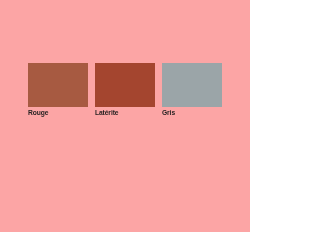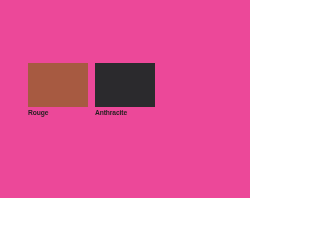--- a/index.html
+++ b/index.html
@@ -10,22 +10,22 @@
   body {
     width: 250px;
     height: 250px;
     background: #ffffff;
     font-family: "Liberation Sans", sans-serif;
     overflow: hidden;
   }
   .canvas {
     position: relative;
     width: 250px;
-    height: 198px;
-    background: #ec4899;
+    height: 232px;
+    background: #fca5a5;
     box-sizing: border-box;
   }
   .palette {
     position: absolute;
     left: 28px;
     top: 63px;
     width: 194px;
     height: 121px;
     display: grid;
     grid-template-columns: repeat(3, 60px);
@@ -65,23 +65,27 @@
 
 <div class="canvas">
 
   <div class="palette">
 
     <div class="swatch-cell">
       <span class="swatch-chip" style="background-color: rgb(167, 90, 65);"></span>
       <span class="swatch-label" style="color: rgb(34, 31, 31);">Rouge</span>
     </div>
 
-
+    <div class="swatch-cell">
+      <span class="swatch-chip" style="background-color: rgb(164, 69, 47);"></span>
+      <span class="swatch-label" style="color: rgb(34, 31, 31);">Latérite</span>
+    </div>
 
 
 
     <div class="swatch-cell">
-      <span class="swatch-chip" style="background-color: rgb(43, 42, 45);"></span>
-      <span class="swatch-label" style="color: rgb(34, 31, 31);">Anthracite</span>
+      <span class="swatch-chip" style="background-color: rgb(155, 165, 168);"></span>
+      <span class="swatch-label" style="color: rgb(34, 31, 31);">Gris</span>
     </div>
+
 
   </div>
 </div>
 
 </body></html>

